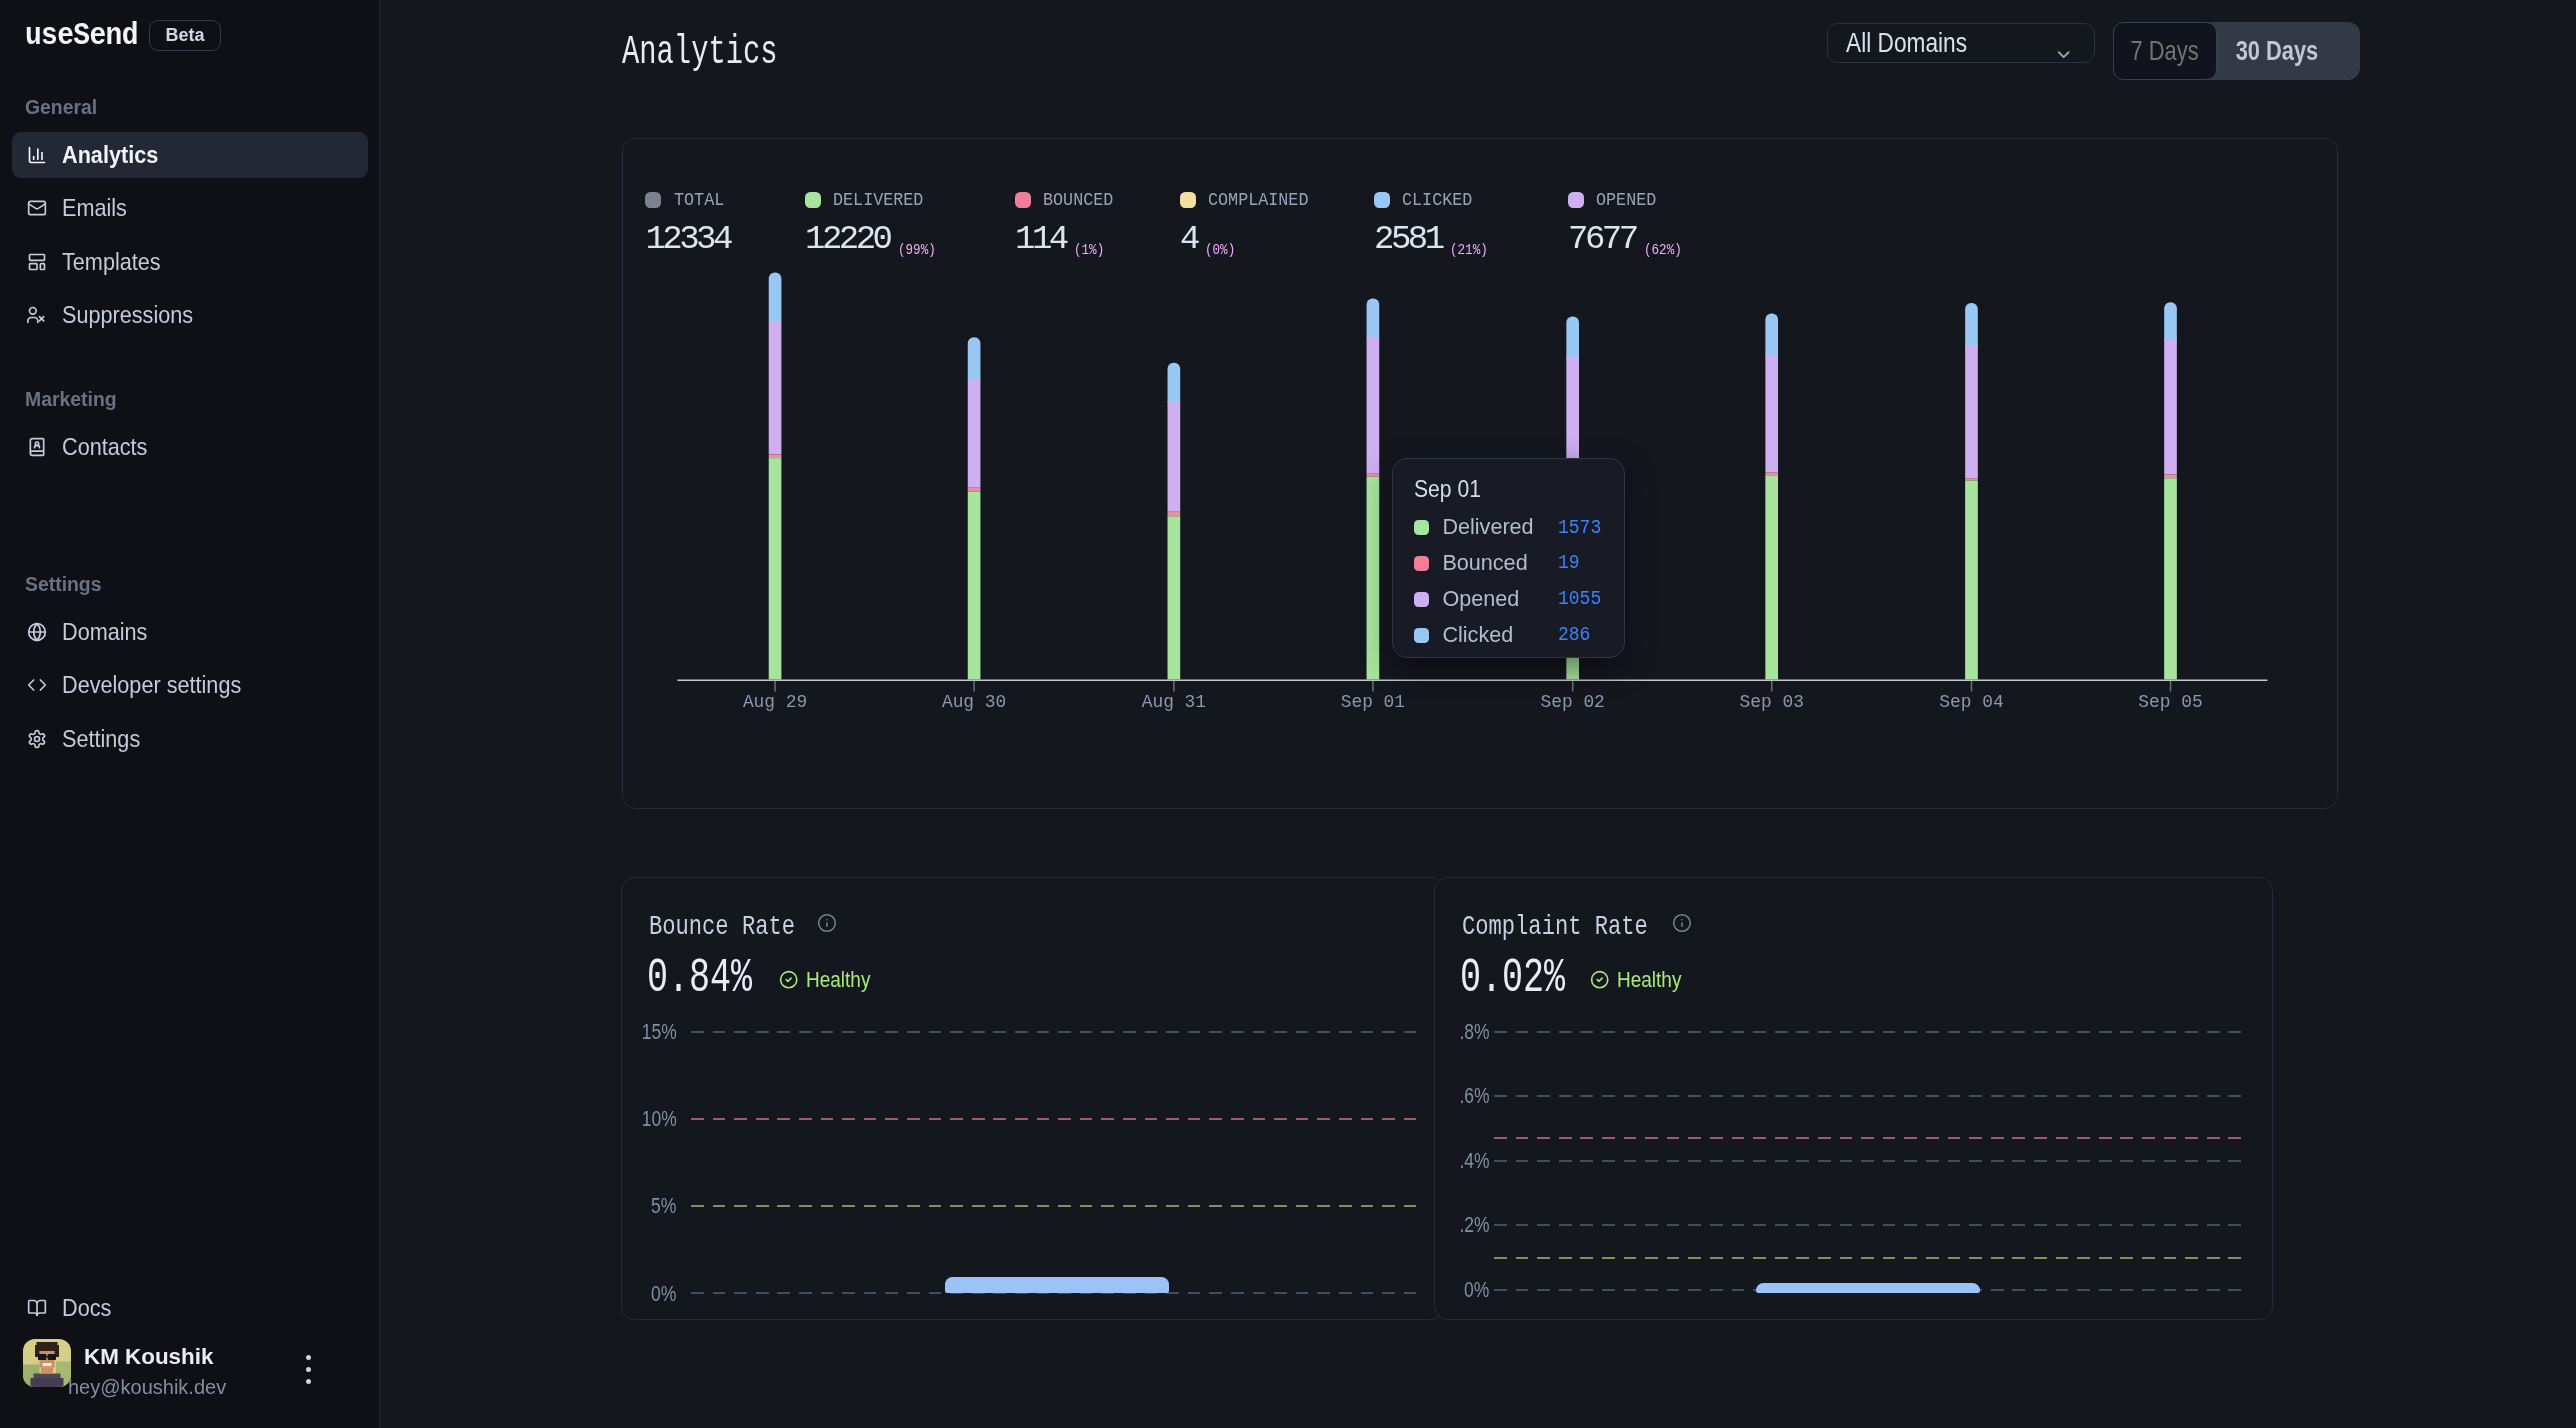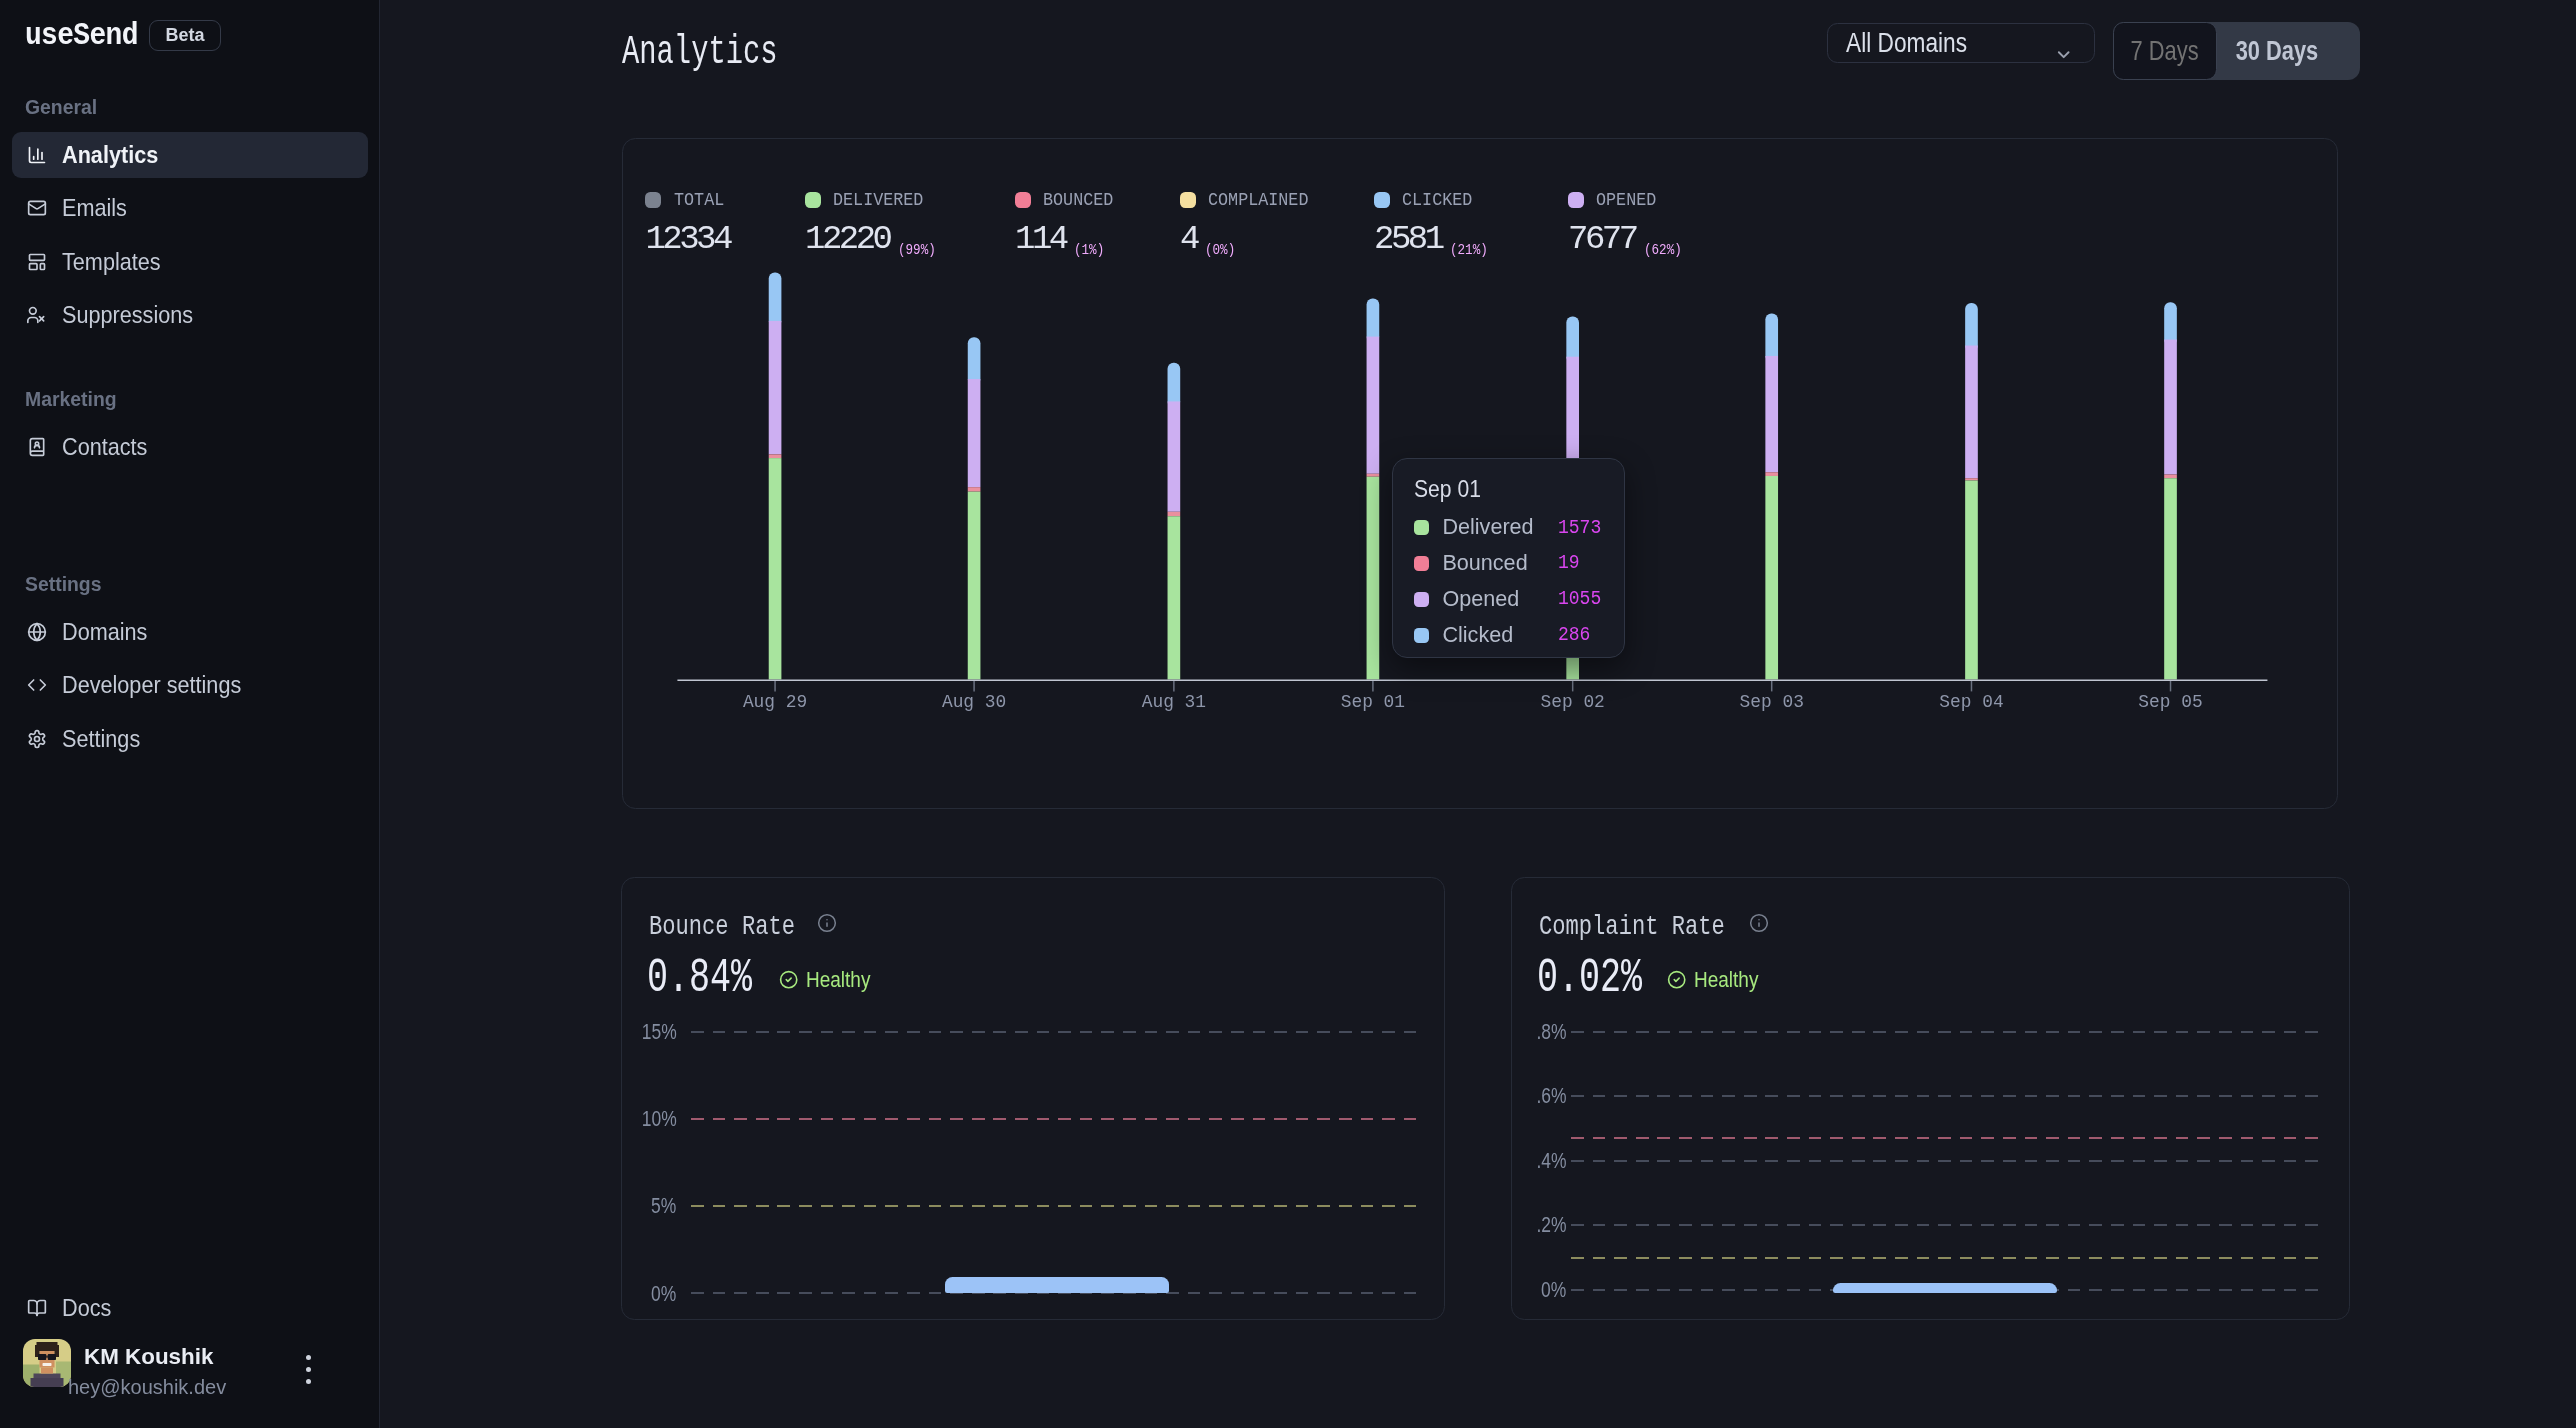--- a/index.html
+++ b/index.html
@@ -36,40 +36,40 @@
   #select .t { position:absolute; left:18px; top:50%; transform:translateY(-50%) scaleX(0.84); transform-origin:0 50%; font-size:27px; color:#dbe0ea; }
   #select svg { position:absolute; right:21px; top:21px; }
   #seg { position:absolute; left:2113px; top:22.4px; width:247px; height:58px; background:#333946; border-radius:12px; }
   #seg .a { position:absolute; left:0px; top:0px; width:104px; height:58px; background:#12141d; border:1.5px solid #3a4150; border-radius:10.4px; display:flex; align-items:center; justify-content:center; font-size:28px; font-weight:400; color:#737373; }
   #seg .b { position:absolute; left:104px; top:0; width:119px; height:58px; display:flex; align-items:center; justify-content:center; font-size:28px; font-weight:600; color:#c0c6d4; }
 
   
   .card { position:absolute; background:#15171f; border:1.5px solid #262b37; border-radius:13.4px; }
   #card1 { left:622px; top:138px; width:1716px; height:671px; }
   #card2 { left:621px; top:877px; width:824px; height:443px; }
-  #card3 { left:1511px; top:877px; width:839px; height:443px; }
+  #card3 { left:1434px; top:877px; width:839px; height:443px; }
 
   
   .lg { position:absolute; top:28px;margin-top:25px; }
   .lg .r1 { display:flex; align-items:center; height:16.4px; }
   .lg .dot { width:15.7px; height:15.7px; border-radius:5.2px; }
   .lg .lab { margin-left:12.7px; font-size:18.6px; color:#9aa1b4; }
   .lg .lab .cx { transform:scaleX(0.9); }
   .lg .r2 { margin-top:10.4px; font-size:34px; color:#dfe3ee; height:39px; display:flex; align-items:flex-end; }
   .lg .r2 > .cx { transform:none; letter-spacing:-3.5px; margin-right:3.5px; }
     .lg .pct { font-size:14px; color:#f0abfc; margin-left:4.5px; }
   .lg .pct .cx { transform:scaleX(0.9); }
 
   
   #tip { position:absolute; left:769px; top:319px; width:233px; height:200px; background:#181b25; border:1.5px solid #2f3544; border-radius:15px; box-shadow:0 10.4px 30px rgba(0,0,0,0.45); }
   #tip .title { position:absolute; left:21px; top:16.4px; font-size:24px; color:#d8dce8; }
   .trow { position:absolute; left:21px; height:16.4px; display:flex; align-items:center; }
   .trow .dot { width:15px; height:15px; border-radius:4.5px; }
   .trow .lab { margin-left:13.4px; font-size:21.6px; color:#b4bbca; }
-  .tval { position:absolute; left:165px; font-size:20px; color:#d946ef; }
+  .tval { position:absolute; left:165px; font-size:20px; color:#3b82f6; }
   .tval .cx { transform:scaleX(0.9); }
 
   
   .ctitle { position:absolute; left:27px; top:33px; font-size:28px; color:#c9cfdb; }
   .ctitle .cx { transform:scaleX(0.79); }
   .bignum { position:absolute; left:24.6px; top:73px; font-size:48px; color:#e9ecf7; }
   .bignum .cx { transform:scaleX(0.73); }
   .healthy { position:absolute; font-size:21.6px; color:#a7e97f; display:flex; align-items:center; }
   .healthy svg { margin-right:7.5px; }
   .ylab { position:absolute; font-size:22.4px; color:#848da0; text-align:right; width:60px; }

